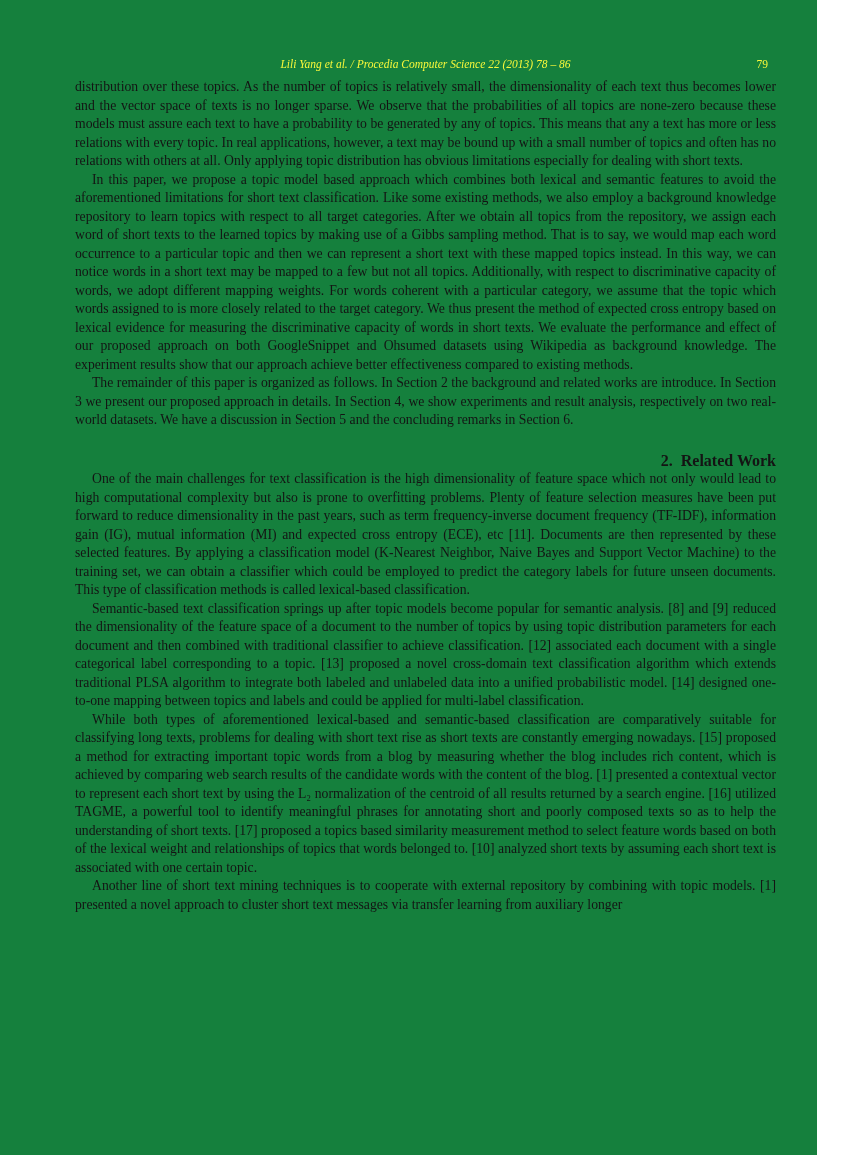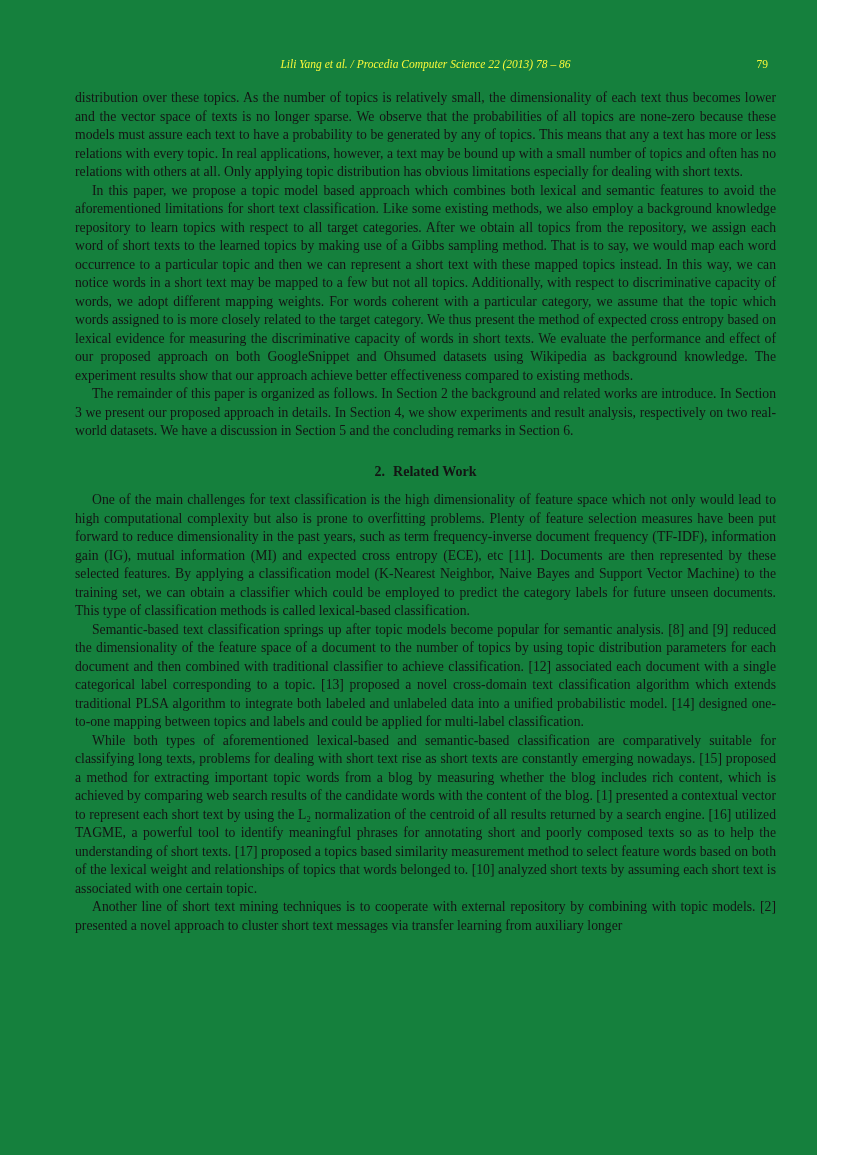--- a/index.html
+++ b/index.html
@@ -31,41 +31,41 @@
     font-style: italic;
   }
   .page-number {
     position: absolute;
     top: 0;
     right: 8px;
     font-style: normal;
   }
   .paper-body {
     position: absolute;
-    top: 89px;
+    top: 78px;
     left: 75px;
     width: 701px;
     color: #141414;
     font-size: 13.7px;
     line-height: 18.5px;
     text-align: justify;
   }
   .para {
     margin: 0;
     text-indent: 17px;
   }
   .para.noindent {
     text-indent: 0;
   }
   .section-heading {
-    font-size: 14px;
+    font-size: 16px;
     line-height: 18.5px;
     font-weight: bold;
-    margin: 22px 0 10px 0;
-    text-align: center;
+    margin: 22px 0 0 0;
+    text-align: right;
   }
   .section-heading .heading-label {
     margin-right: 8px;
   }
 </style>
 </head>
 <body>
 
 <div class="page">
 
@@ -83,17 +83,17 @@
     <p class="para">The remainder of this paper is organized as follows.  In Section 2 the background and related works are introduce. In Section 3 we present our proposed approach in details. In Section 4, we show experiments and result analysis, respectively on two real-world datasets.  We have a discussion in Section 5 and the concluding remarks in Section 6.</p>
 
     <h2 class="section-heading"><span class="heading-label">2.</span><span>Related Work</span></h2>
 
     <p class="para">One of the main challenges for text classification is the high dimensionality of feature space which not only would lead to high computational complexity but also is prone to overfitting problems.  Plenty of feature selection measures have been put forward to reduce dimensionality in the past years, such as term frequency-inverse document frequency (TF-IDF), information gain (IG), mutual information (MI) and expected cross entropy (ECE), etc [11].  Documents are then represented by these selected features.  By applying a classification model (K-Nearest Neighbor, Naive Bayes and Support Vector Machine) to the training set, we can obtain a classifier which could be employed to predict the category labels for future unseen documents.  This type of classification methods is called lexical-based classification.</p>
 
     <p class="para">Semantic-based text classification springs up after topic models become popular for semantic analysis.   [8] and  [9] reduced the dimensionality of the feature space of a document to the number of topics by using topic distribution parameters for each document and then combined with traditional classifier to achieve classification. [12] associated each document with a single categorical label corresponding to a topic.   [13] proposed a novel cross-domain text classification algorithm which extends traditional PLSA algorithm to integrate both labeled and unlabeled data into a unified probabilistic model.   [14] designed one-to-one mapping between topics and labels and could be applied for multi-label classification.</p>
 
     <p class="para">While both types of aforementioned lexical-based and semantic-based classification are comparatively suitable for classifying long texts, problems for dealing with short text rise as short texts are constantly emerging nowadays. [15] proposed a method for extracting important topic words from a blog by measuring whether the blog includes rich content, which is achieved by comparing web search results of the candidate words with the content of the blog.  [1] presented a contextual vector to represent each short text by using the L₂ normalization of the centroid of all results returned by a search engine.   [16] utilized TAGME, a powerful tool to identify meaningful phrases for annotating short and poorly composed texts so as to help the understanding of short texts.  [17] proposed a topics based similarity measurement method to select feature words based on both of the lexical weight and relationships of topics that words belonged to.   [10] analyzed short texts by assuming each short text is associated with one certain topic.</p>
 
-    <p class="para">Another line of short text mining techniques is to cooperate with external repository by combining with topic models.  [2] presented a novel approach to cluster short text messages via transfer learning from auxiliary longer</p>
+    <p class="para">Another line of short text mining techniques is to cooperate with external repository by combining with topic models.  [1] presented a novel approach to cluster short text messages via transfer learning from auxiliary longer</p>
 
   </div>
 
 </div>
 
 </body></html>

